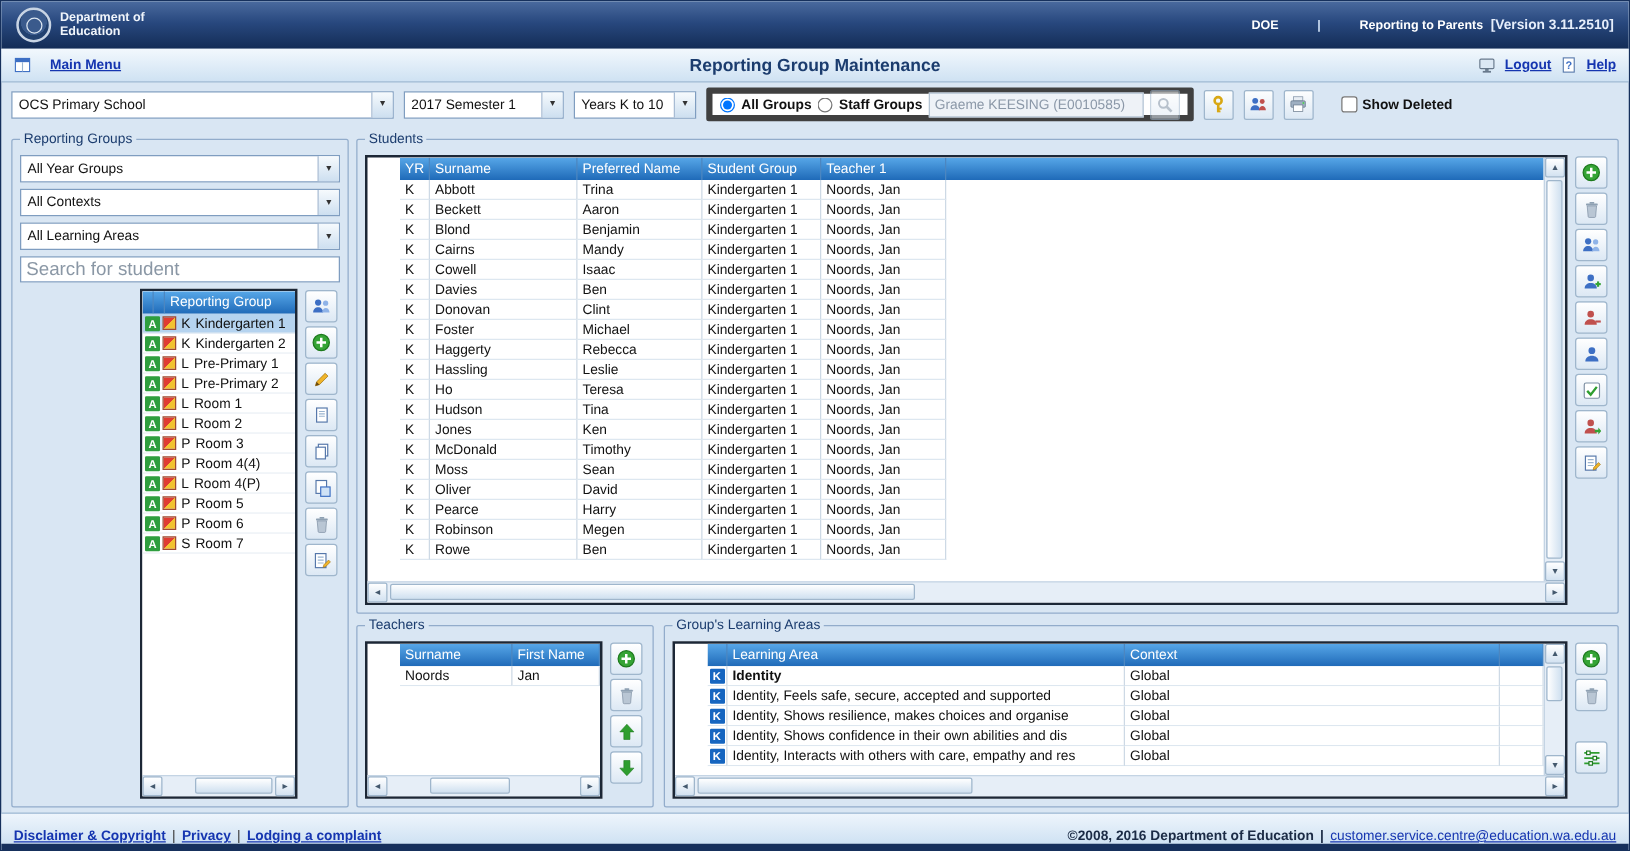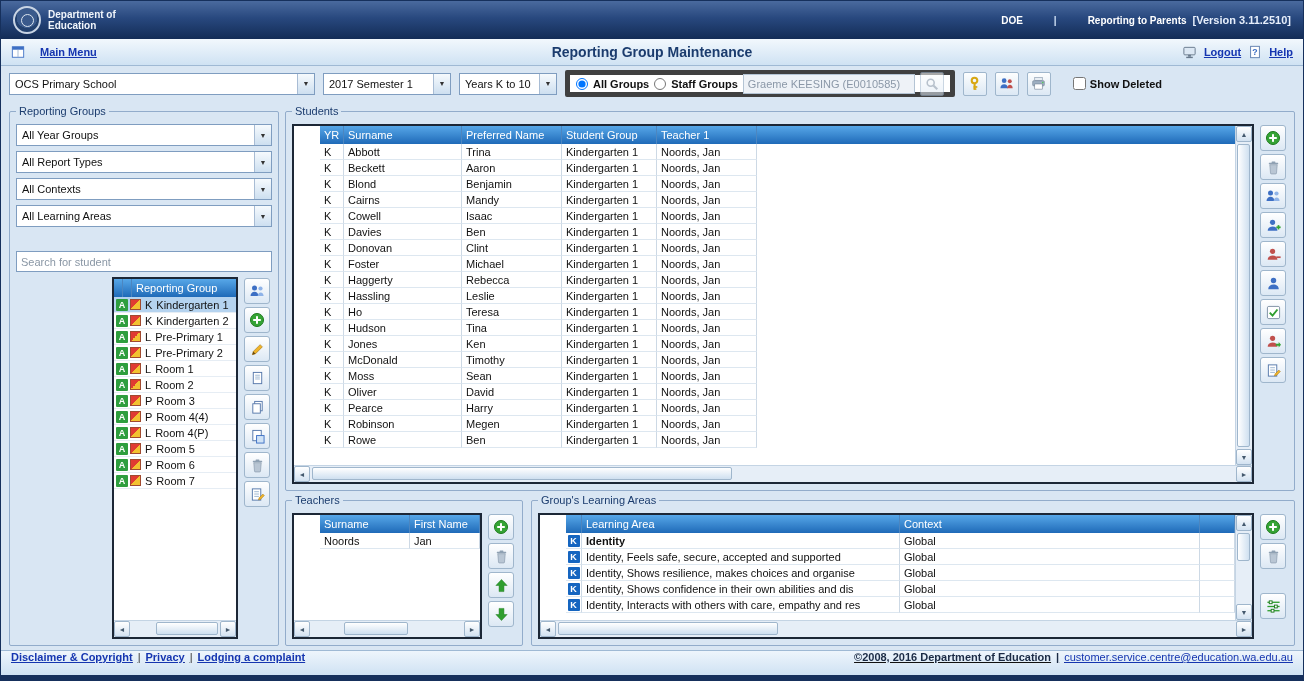--- a/index.html
+++ b/index.html
@@ -91,33 +91,33 @@
 .vthumb{width:13px;margin:2px 1px;background:linear-gradient(90deg,#fff,#cfe0f0);border:1px solid #9fb6cc;border-radius:2px;}
 .hthumb{height:13px;margin:1px 2px;background:linear-gradient(#fff,#cfe0f0);border:1px solid #9fb6cc;border-radius:2px;}
 
 
 .icon-strip{flex:0 0 30px;display:flex;flex-direction:column;gap:3px;align-items:center;padding-top:1px;}
 .ibtn{width:26px;height:26px;border:1px solid #9fb6cc;border-radius:3px;background:linear-gradient(#fff,#dce8f4);display:flex;align-items:center;justify-content:center;cursor:pointer;flex:0 0 26px;}
 .strip-gap{height:18px;}
 
 
 .filter-dd{width:100%;}
-.search-input{width:100%;height:21px;border:1px solid #7f9dc0;padding:0 4px;font-size:11px;background:#fff;font-family:"Liberation Sans",sans-serif;margin-top:19px;}
+.search-input{width:100%;height:21px;border:1px solid #7f9dc0;padding:0 4px;font-size:15px;background:#fff;font-family:"Liberation Sans",sans-serif;}
 .search-input::placeholder{color:#8a97a5;}
 .rg-row-wrap{flex:1;display:flex;gap:4px;min-height:0;}
 .rg-row{flex:0 0 16px;display:flex;align-items:center;background:#fff;border-bottom:1px solid #e6edf4;cursor:pointer;}
 .rg-row.selected{background:#b5d3ef;}
 .badge-a{width:12px;height:12px;background:#2e9e3e;color:#fff;font-size:9px;font-weight:bold;display:flex;align-items:center;justify-content:center;margin:0 2px;border-radius:1px;flex:0 0 12px;}
 .flagic{width:11px;height:11px;background:linear-gradient(135deg,#e03c32 50%,#f2c230 50%);margin-right:4px;border:1px solid #a04a30;flex:0 0 11px;}
 .rg-name{white-space:nowrap;overflow:hidden;}
 .rg-name .nm{margin-left:4px;}
 .badge-k{width:12px;height:12px;background:#1565c0;color:#fff;font-size:9px;font-weight:bold;display:flex;align-items:center;justify-content:center;border-radius:1px;}
 
 
-.footer{flex:0 0 25px;background:linear-gradient(#eef5fc,#cfe2f3);border-top:1px solid #9fb9d4;display:flex;align-items:flex-start;justify-content:space-between;padding:0 10px;text-decoration:underline;}
+.footer{flex:0 0 25px;background:linear-gradient(#eef5fc,#cfe2f3);border-top:1px solid #9fb9d4;display:flex;align-items:flex-end;justify-content:space-between;padding:0 10px;}
 .f-left{display:flex;align-items:center;}
 .f-left .sep{color:#333;margin:0 5px;}
 .flink:last-child .sep{display:none;}
 .f-right{display:flex;align-items:center;gap:5px;}
 .f-copy{font-weight:bold;color:#1b2b45;}
 .bottom-strip{flex:0 0 5px;background:#16305c;}
 svg{display:block;}
 </style>
 </head>
 <body>
@@ -227,24 +227,20 @@
     </span>
   </div>
 
   <div class="main">
 
     <div class="left-col">
       <div class="gbox left-gbox">
         <span class="legend">Reporting Groups</span>
         <div class="dd filter-dd">
           <span class="dd-text">All Year Groups</span>
-          <span class="dd-arrow">▼</span>
-        </div>
-        <div class="dd filter-dd">
-          <span class="dd-text">All Report Types</span>
           <span class="dd-arrow">▼</span>
         </div>
         <div class="dd filter-dd">
           <span class="dd-text">All Contexts</span>
           <span class="dd-arrow">▼</span>
         </div>
         <div class="dd filter-dd">
           <span class="dd-text">All Learning Areas</span>
           <span class="dd-arrow">▼</span>
         </div>

